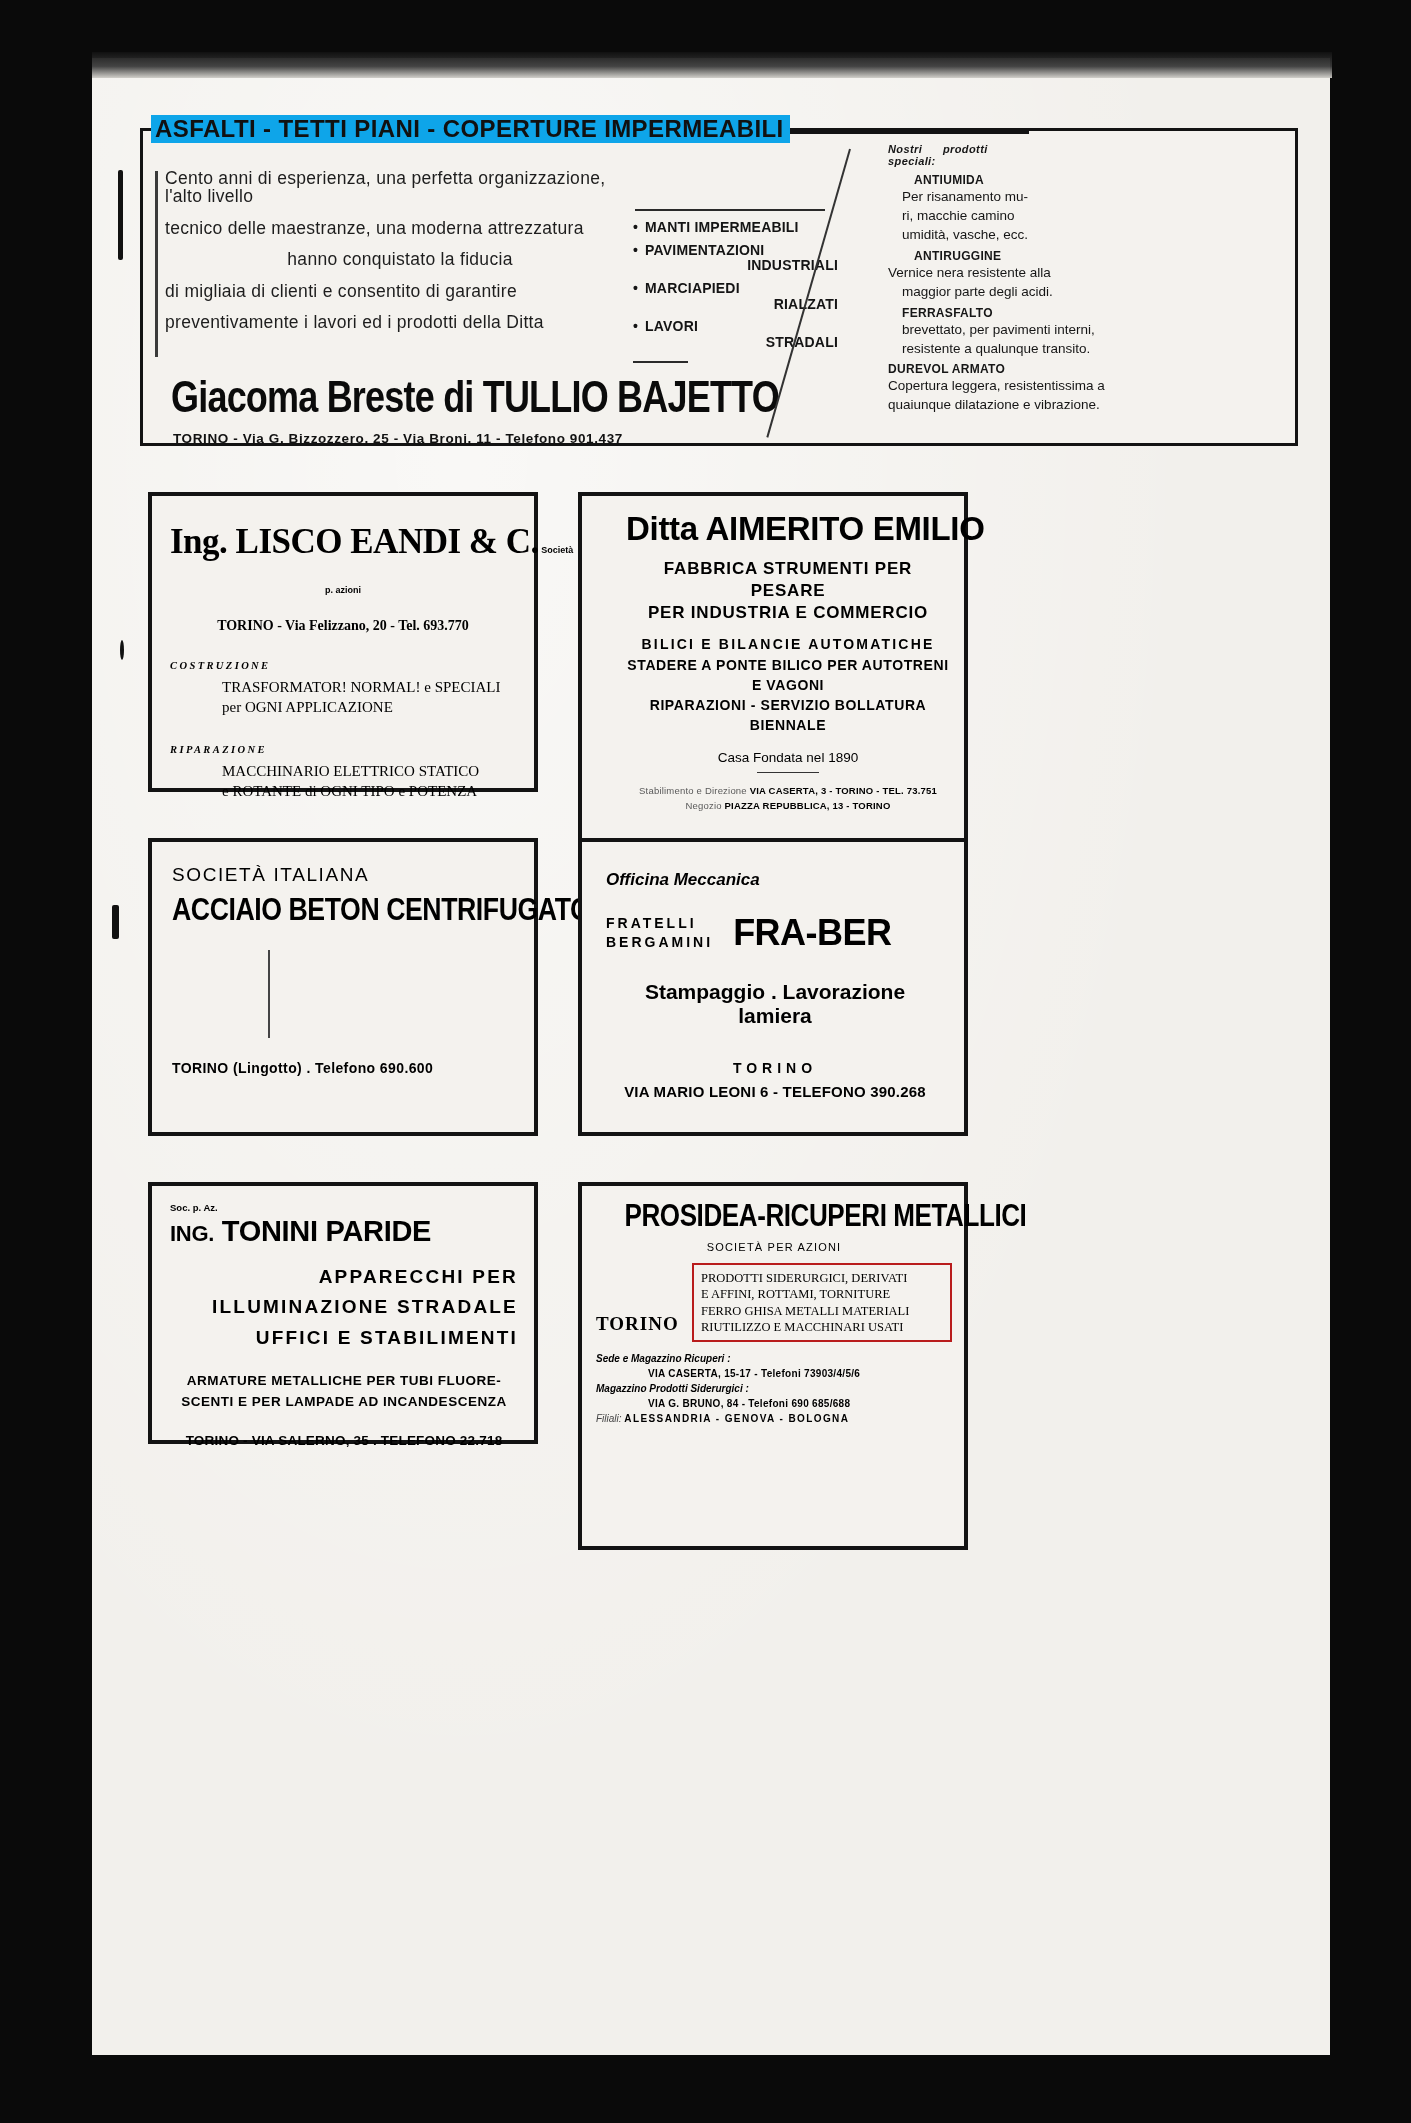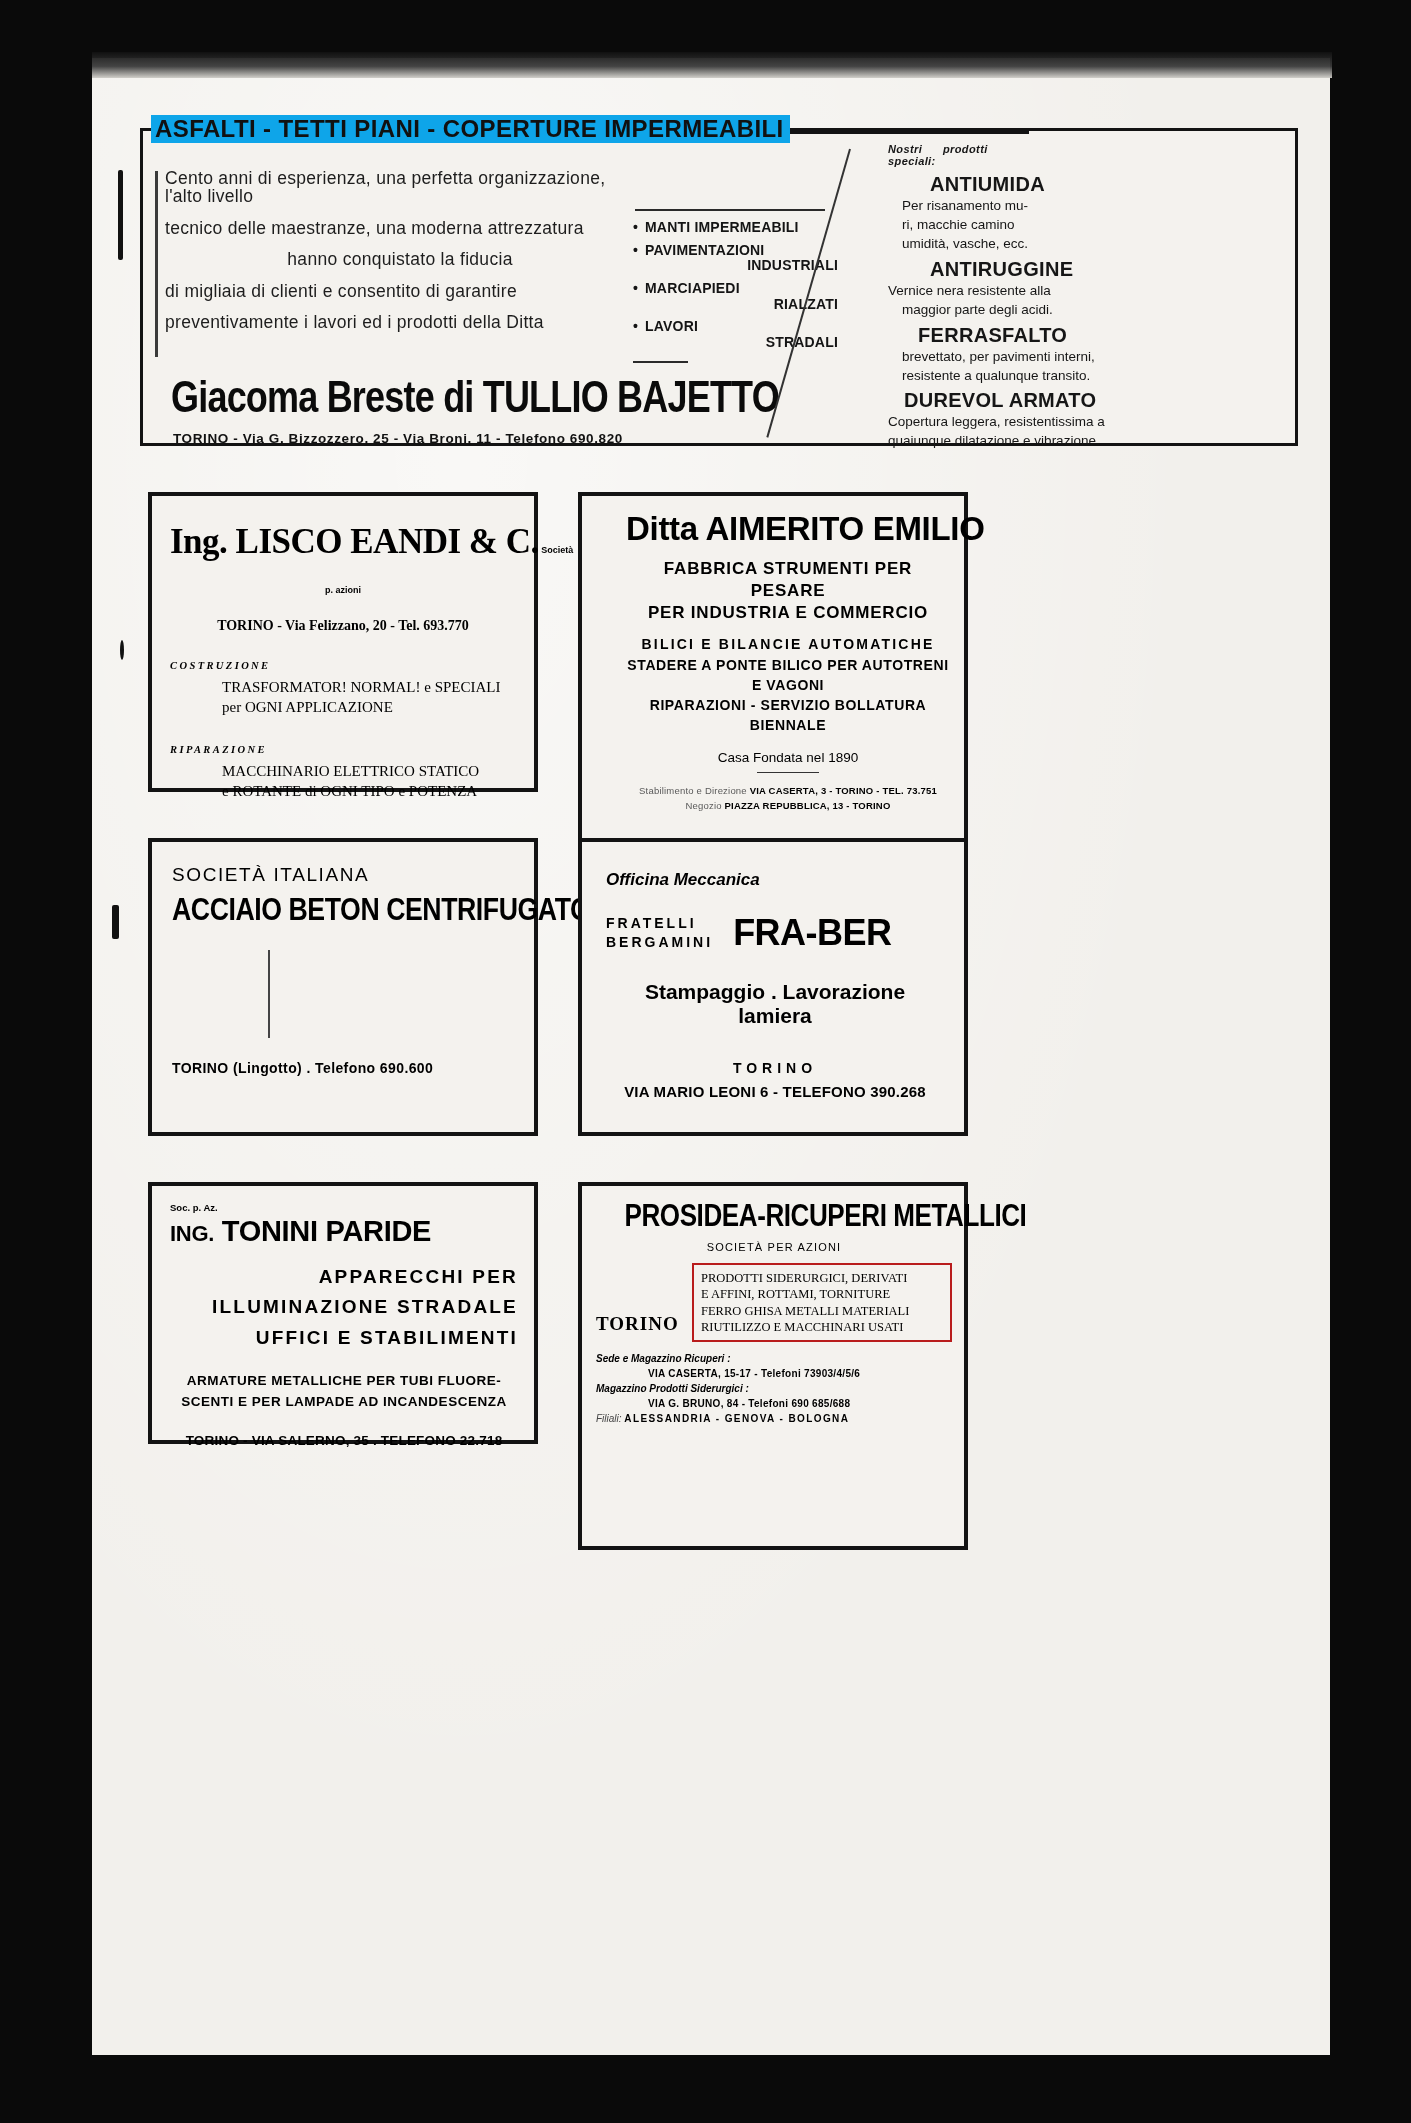--- a/index.html
+++ b/index.html
@@ -41,21 +41,21 @@
   #ad1-mid ul{list-style:none;margin:0;padding:0;}
   #ad1-mid li{font-size:14px;font-weight:bold;color:#141414;margin-bottom:7px;letter-spacing:.2px;line-height:1.12;}
   #ad1-mid li .bul{display:inline-block;width:12px;}
   #ad1-mid li .sub{display:block;text-align:right;padding-right:10px;}
 
   #ad1-diag{position:absolute;left:706px;top:18px;width:2px;height:300px;background:#333;
      transform:rotate(16deg);transform-origin:top center;}
   #ad1-right{position:absolute;left:745px;top:12px;width:390px;color:#161616;}
   #ad1-right .hdr{font-size:11px;font-style:italic;font-weight:bold;letter-spacing:.4px;}
   #ad1-right .hdr span{display:inline-block;}
-  #ad1-right h4{margin:6px 0 2px 16px;font-size:20px;font-weight:bold;letter-spacing:.3px;}
+  #ad1-right h4{margin:6px 0 2px 0;font-size:12px;font-weight:bold;letter-spacing:.3px;}
   #ad1-right p{margin:0 0 3px 0;font-size:13.5px;line-height:1.18;}
   .ind{padding-left:26px;}
   .ind2{padding-left:14px;}
 
   
   #ad2{left:148px;top:492px;width:390px;height:300px;}
   #ad2 .inner{padding:26px 18px 0 18px;}
   #ad2-brand{font-size:35px;font-weight:bold;font-family:"Liberation Serif",serif;text-align:center;
      letter-spacing:-.5px;white-space:nowrap;}
   #ad2-brand .sc{font-size:9px;font-weight:bold;font-family:"Liberation Sans",sans-serif;letter-spacing:0;}
@@ -133,21 +133,21 @@
   <div id="ad1-left">
     <div class="vline"></div>
     <p>Cento anni di esperienza, una perfetta organizzazione, l'alto livello</p>
     <p>tecnico delle maestranze, una moderna attrezzatura</p>
     <p class="ctr">hanno conquistato la fiducia</p>
     <p>di migliaia di clienti e consentito di garantire</p>
     <p>preventivamente i lavori ed i prodotti della Ditta</p>
   </div>
 
   <div id="ad1-brand">Giacoma Breste di TULLIO BAJETTO</div>
-  <div id="ad1-addr">TORINO - Via G. Bizzozzero, 25 - Via Broni, 11 - Telefono 690.820</div>
+  <div id="ad1-addr">TORINO - Via G. Bizzozzero, 25 - Via Broni, 11 - Telefono 901.437</div>
 
   <div id="ad1-mid">
     <div class="hr"></div>
     <ul>
       <li><span class="bul">•</span><span>MANTI   IMPERMEABILI</span></li>
       <li><span class="bul">•</span><span>PAVIMENTAZIONI</span><span class="sub">INDUSTRIALI</span></li>
       <li><span class="bul">•</span><span>MARCIAPIEDI</span><span class="sub">RIALZATI</span></li>
       <li><span class="bul">•</span><span>LAVORI</span><span class="sub">STRADALI</span></li>
     </ul>
     <div class="hrb"></div>

